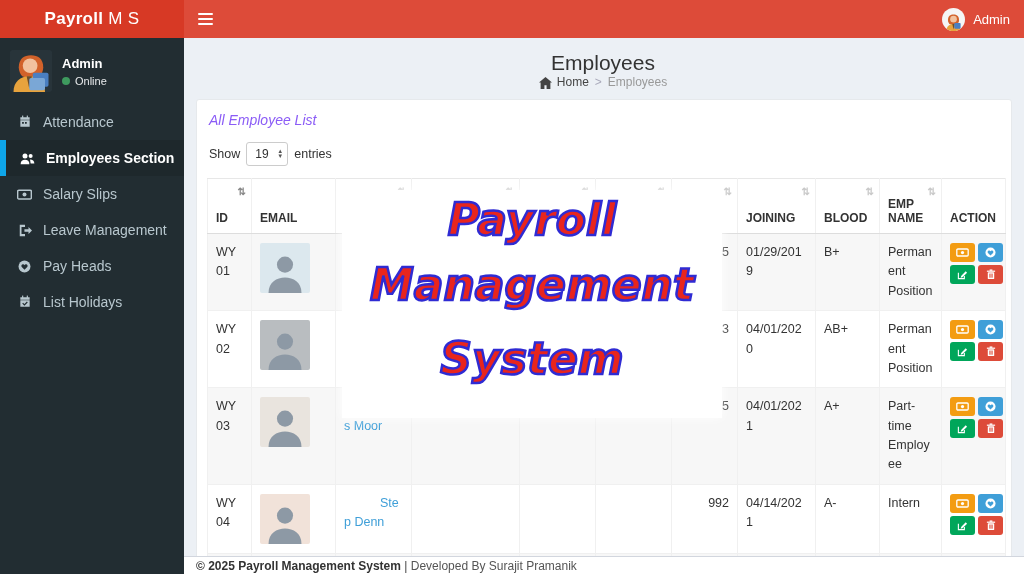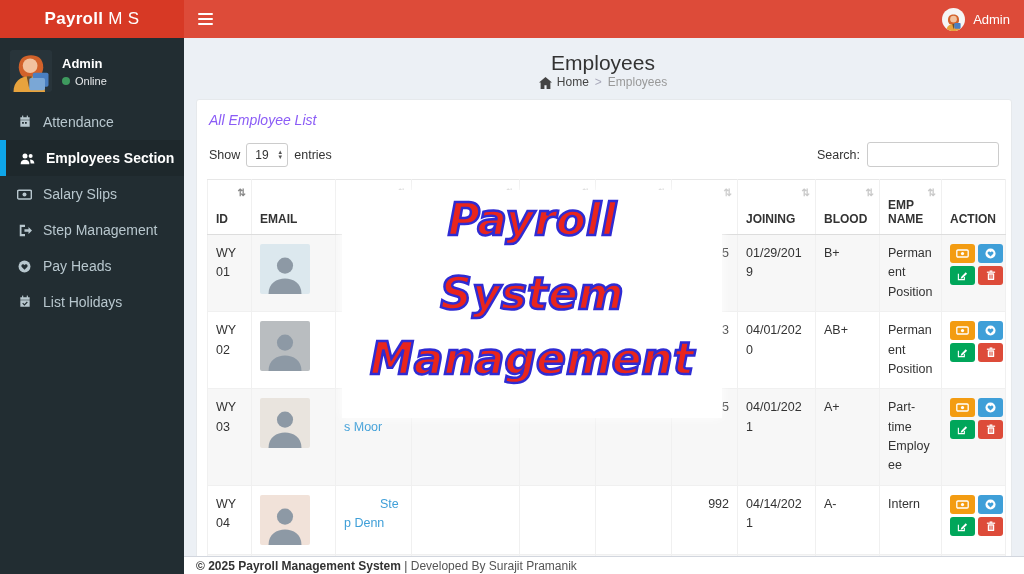--- a/index.html
+++ b/index.html
@@ -162,21 +162,21 @@
       </span>
     <span>Salary Slips</span>
   </div>
   <div class="side-item">
     <span class="sicon">
         <svg width="14" height="13" viewBox="0 0 24 22">
           <path d="M3 1h9v4H6v12h6v4H3z" fill="rgb(184, 199, 206)"></path>
           <path d="M11 9h7V5l6 6-6 6v-4h-7z" fill="rgb(184, 199, 206)"></path>
         </svg>
       </span>
-    <span>Step Management</span>
+    <span>Leave Management</span>
   </div>
   <div class="side-item">
     <span class="sicon">
         <svg width="13" height="13" viewBox="0 0 24 24">
           <circle cx="12" cy="12" r="11" fill="rgb(184, 199, 206)"></circle>
           <path d="M12 18l-5-5c-2-2 0-6 3-5 1 .4 2 1.5 2 1.5S13 8.4 14 8c3-1 5 3 3 5z" fill="#222d32"></path>
         </svg>
       </span>
     <span>Pay Heads</span>
   </div>
@@ -215,24 +215,20 @@
       <div class="length-ctl">
         <span>Show</span>
         <span class="length-select">
           <span>19</span>
           <span class="arrows">
               <span>▲</span>
               <span>▼</span>
             </span>
         </span>
         <span>entries</span>
-      </div>
-      <div class="search-ctl">
-        <span>Search:</span>
-        <input class="search-input" type="text" value="" style="">
       </div>
     </div>
 
     <table class="emp">
       <colgroup>
         <col style="width:44px">
           <col style="width:84px">
           <col style="width:76px">
           <col style="width:108px">
         <col style="width:76px">
@@ -505,21 +501,21 @@
     </td>
   </tr>
         </tbody>
     </table>
 
   </div>
 </div>
 
 <div class="watermark">
   <div class="wm-line wm-1">Payroll</div>
+  <div class="wm-line wm-2">Management</div>
   <div class="wm-line wm-3">System</div>
-  <div class="wm-line wm-2">Management</div>
 </div>
 
 <div class="footer">
   <b>© 2025 Payroll Management System</b>
   <span>|</span>
   <span class="dev">Developed By Surajit Pramanik</span>
 </div>
 
 </body></html>

